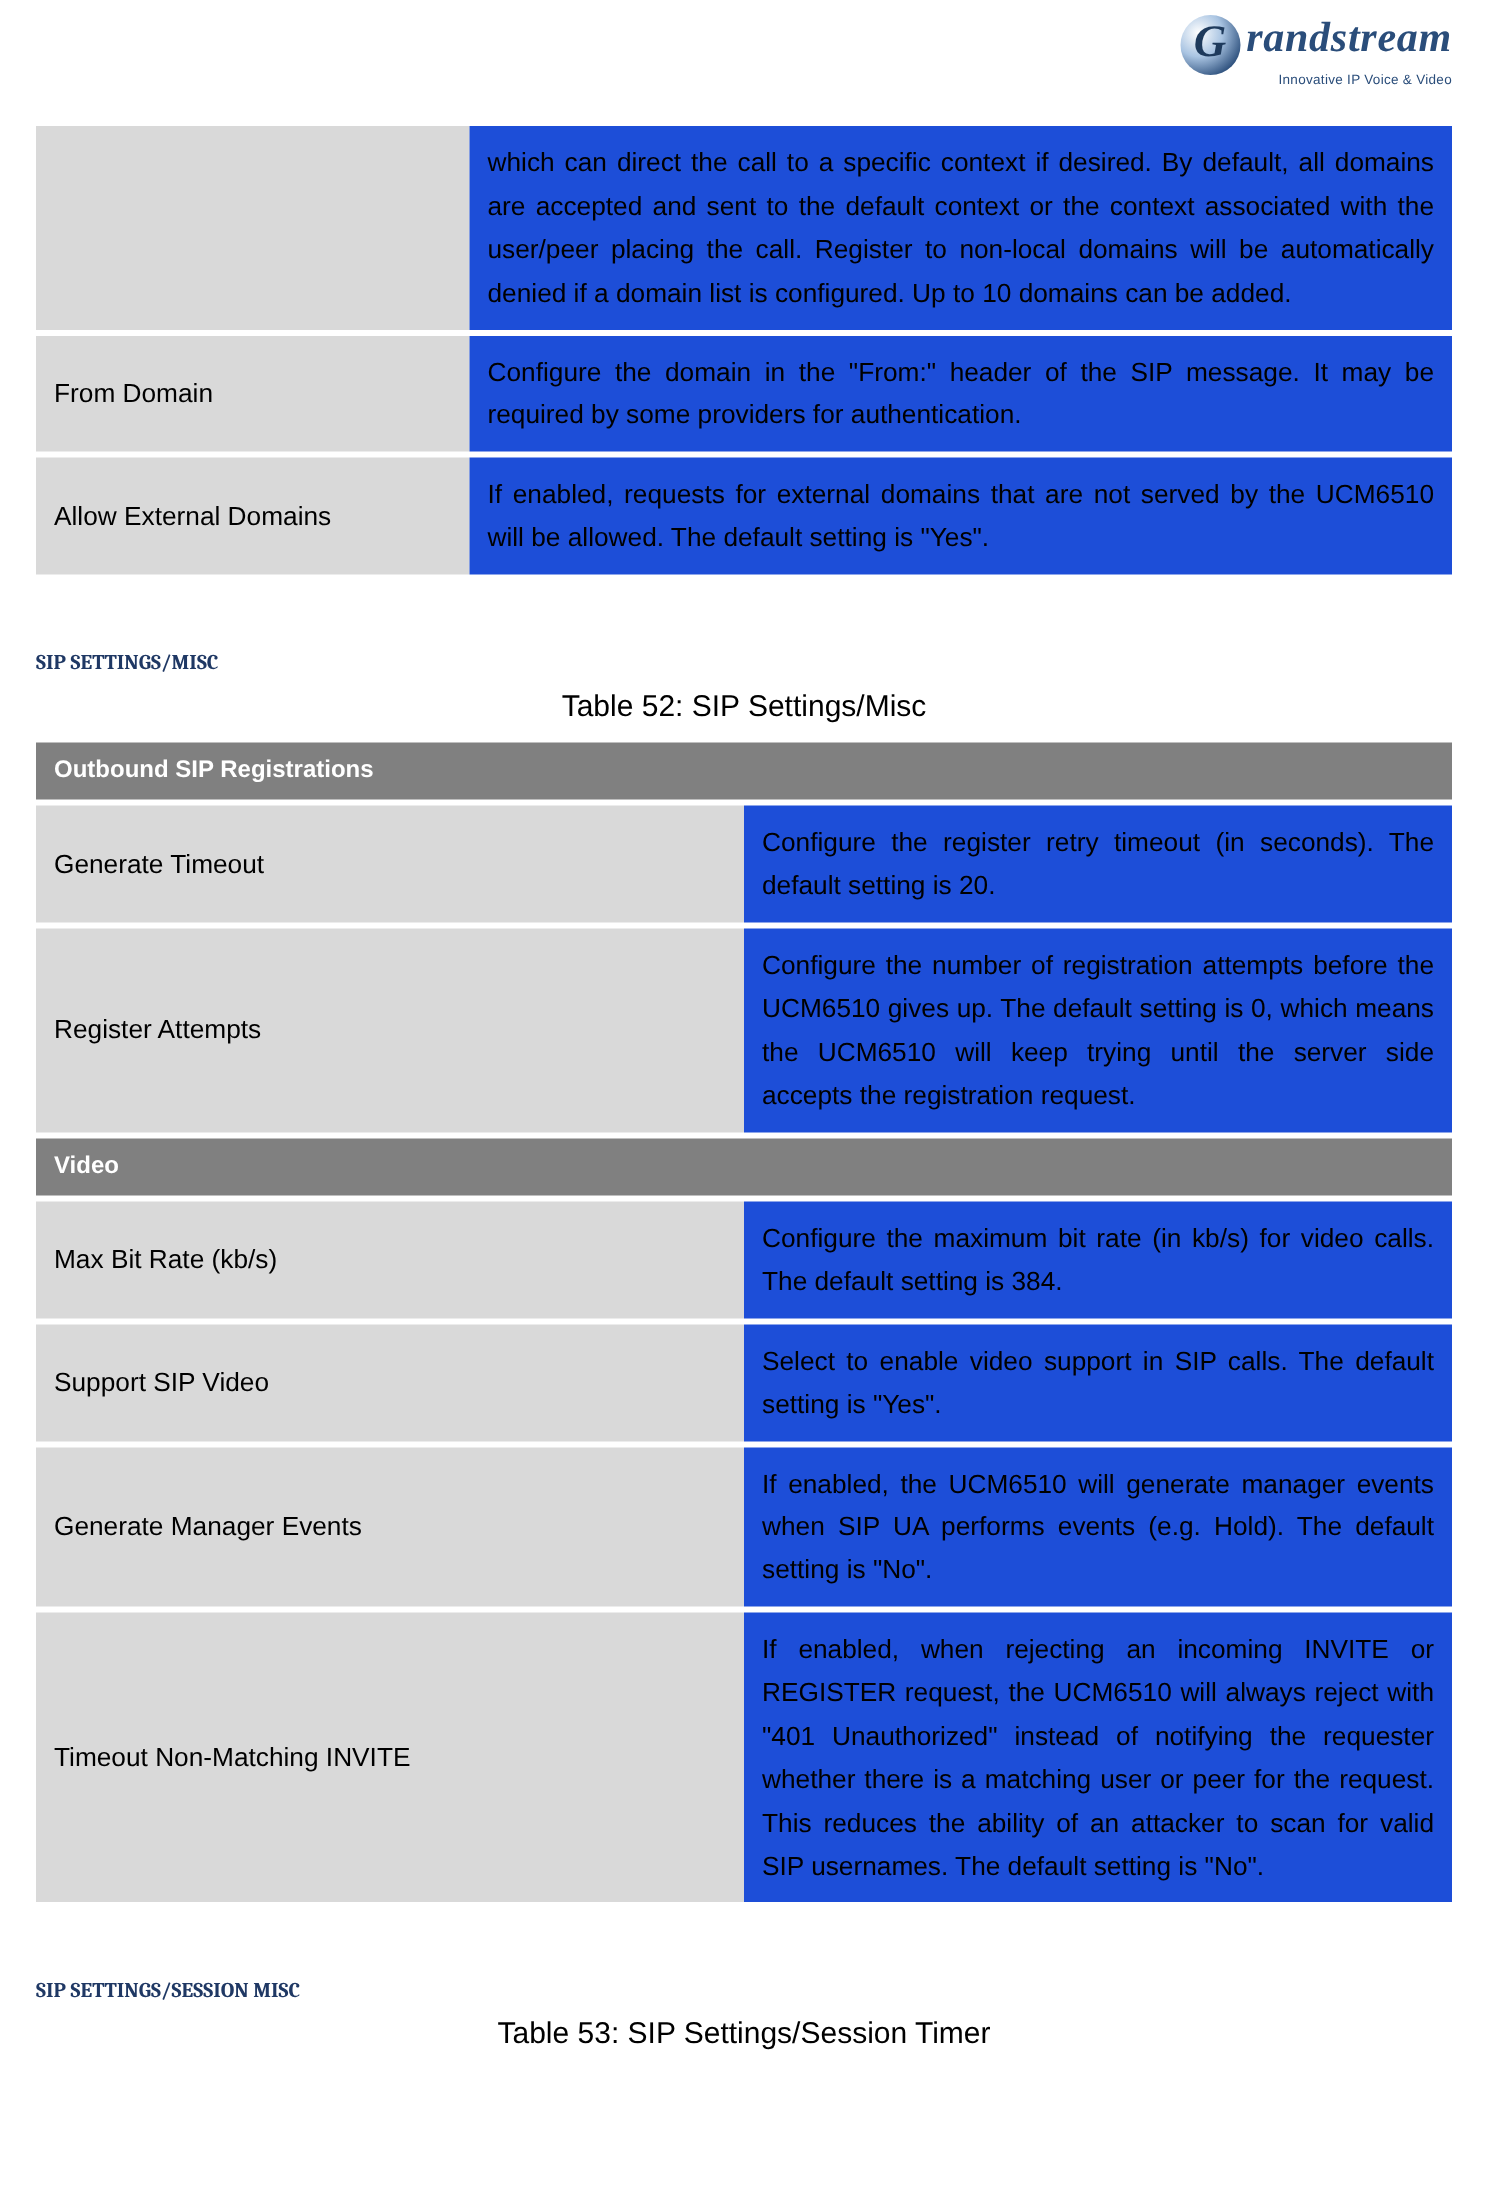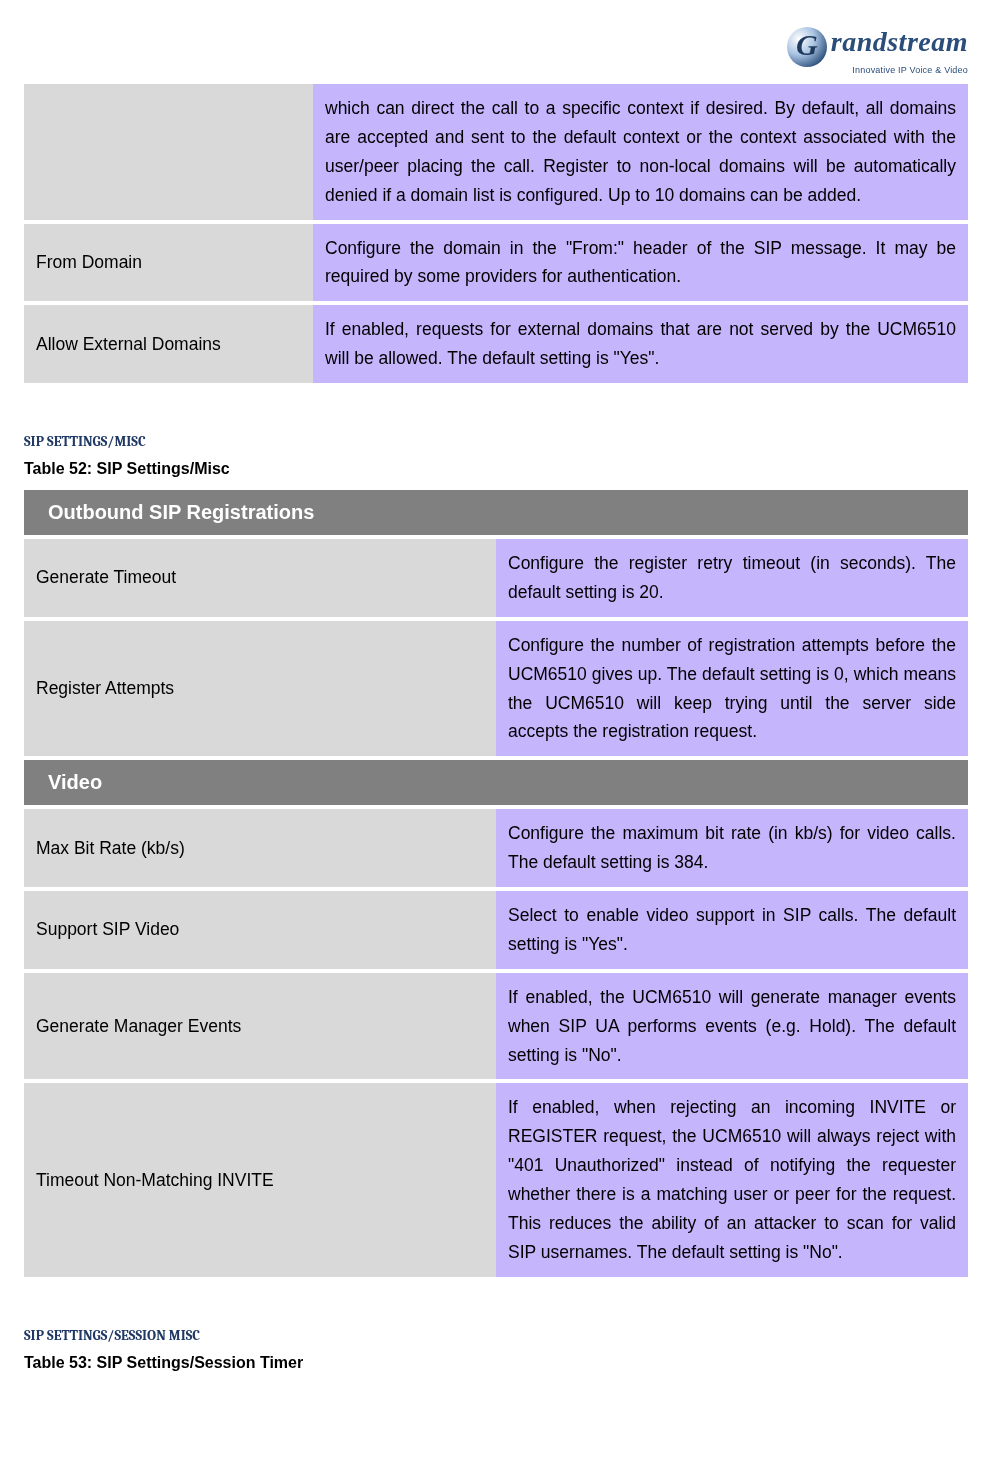--- a/index.html
+++ b/index.html
@@ -11,21 +11,21 @@
   }
   .page {
     width: 992px;
     padding: 0;
     box-sizing: border-box;
     position: relative;
     min-height: 1470px;
   }
   .logo-area {
     position: absolute;
-    top: 26px;
+    top: 10px;
     right: 24px;
     text-align: right;
   }
   .logo-main {
     font-family: "Times New Roman", serif;
     font-style: italic;
     font-weight: bold;
     font-size: 28px;
     color: #2a4d7a;
     letter-spacing: 0.5px;
@@ -74,43 +74,43 @@
     color: #000000;
     line-height: 1.65;
   }
   table.settings td.left {
     width: 265px;
     background: #d9d9d9;
     vertical-align: middle;
     margin-left: 12px;
   }
   table.settings td.right {
-    background: #c4b5fd;
+    background: #1d4ed8;
     text-align: justify;
   }
   table.settings tr.section td {
     background: #808080;
     color: #ffffff;
     font-weight: bold;
-    font-size: 20px;
-    padding: 6px 24px;
+    font-size: 16px;
+    padding: 6px 12px;
   }
   .section-heading {
     font-family: Cambria, "Times New Roman", serif;
     font-weight: bold;
     color: #1f3864;
     font-size: 14px;
     margin: 46px 0 10px 0;
   }
   .table-caption {
     font-family: Arial, sans-serif;
-    font-weight: bold;
-    font-size: 16px;
+    font-weight: normal;
+    font-size: 20px;
     color: #000000;
-    text-align: left;
+    text-align: center;
     margin: 6px 0 8px 0;
   }
 </style>
 </head>
 <body>
 
 <div class="page">
 
   <div class="logo-area">
     <div>

